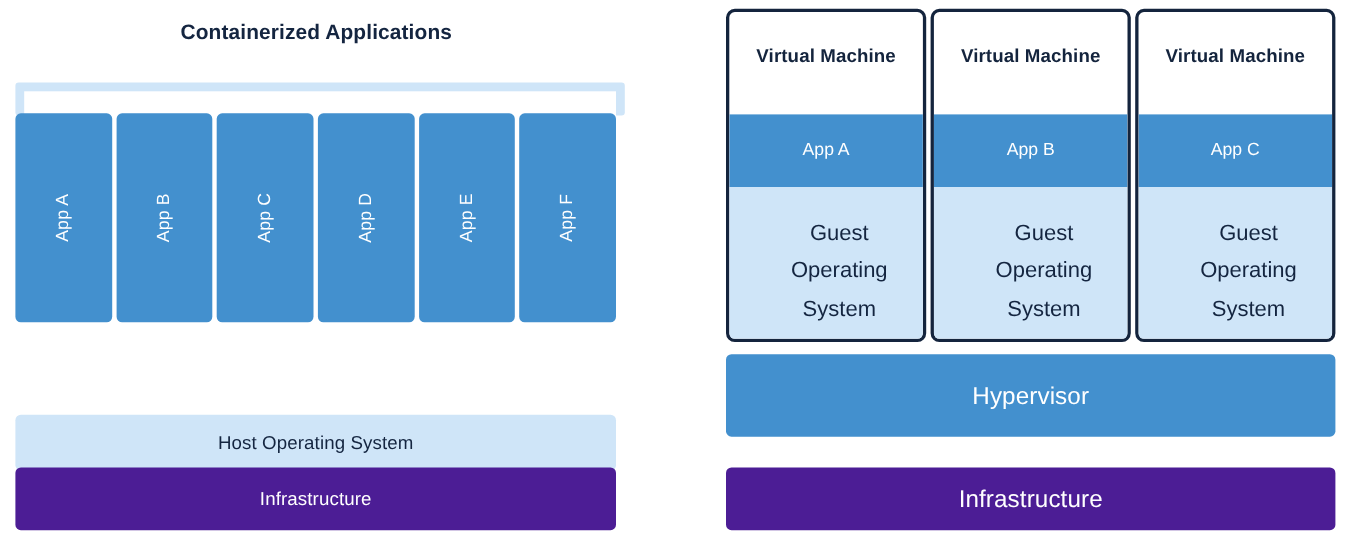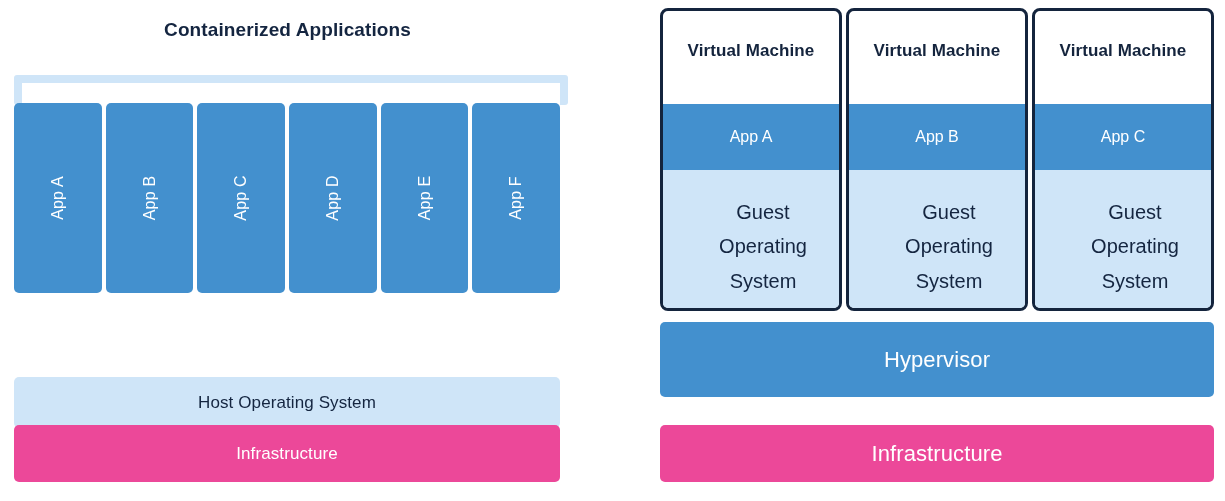--- a/index.html
+++ b/index.html
@@ -92,21 +92,21 @@
     width: 546px;
     border-radius: 5px;
     display: flex;
     align-items: center;
     justify-content: center;
     font-size: 17px;
     letter-spacing: 0.1px;
   }
   .layer-blue   { background: #4390ce; color: #ffffff; }
   .layer-lightblue { background: #cfe5f8; color: #142540; }
-  .layer-green  { background: #ec4899; color: #ffffff; }
+  .layer-green  { background: #4c1d95; color: #ffffff; }
 
   #layer-docker  { top: 297px; height: 57px; }
   #layer-host-os { top: 359px; height: 51px; margin-top: 18px; }
   #layer-infra-left { top: 425px; height: 57px; }
 
   
   #panel-vms {
     left: 658px;
     top: 0;
     width: 560px;

